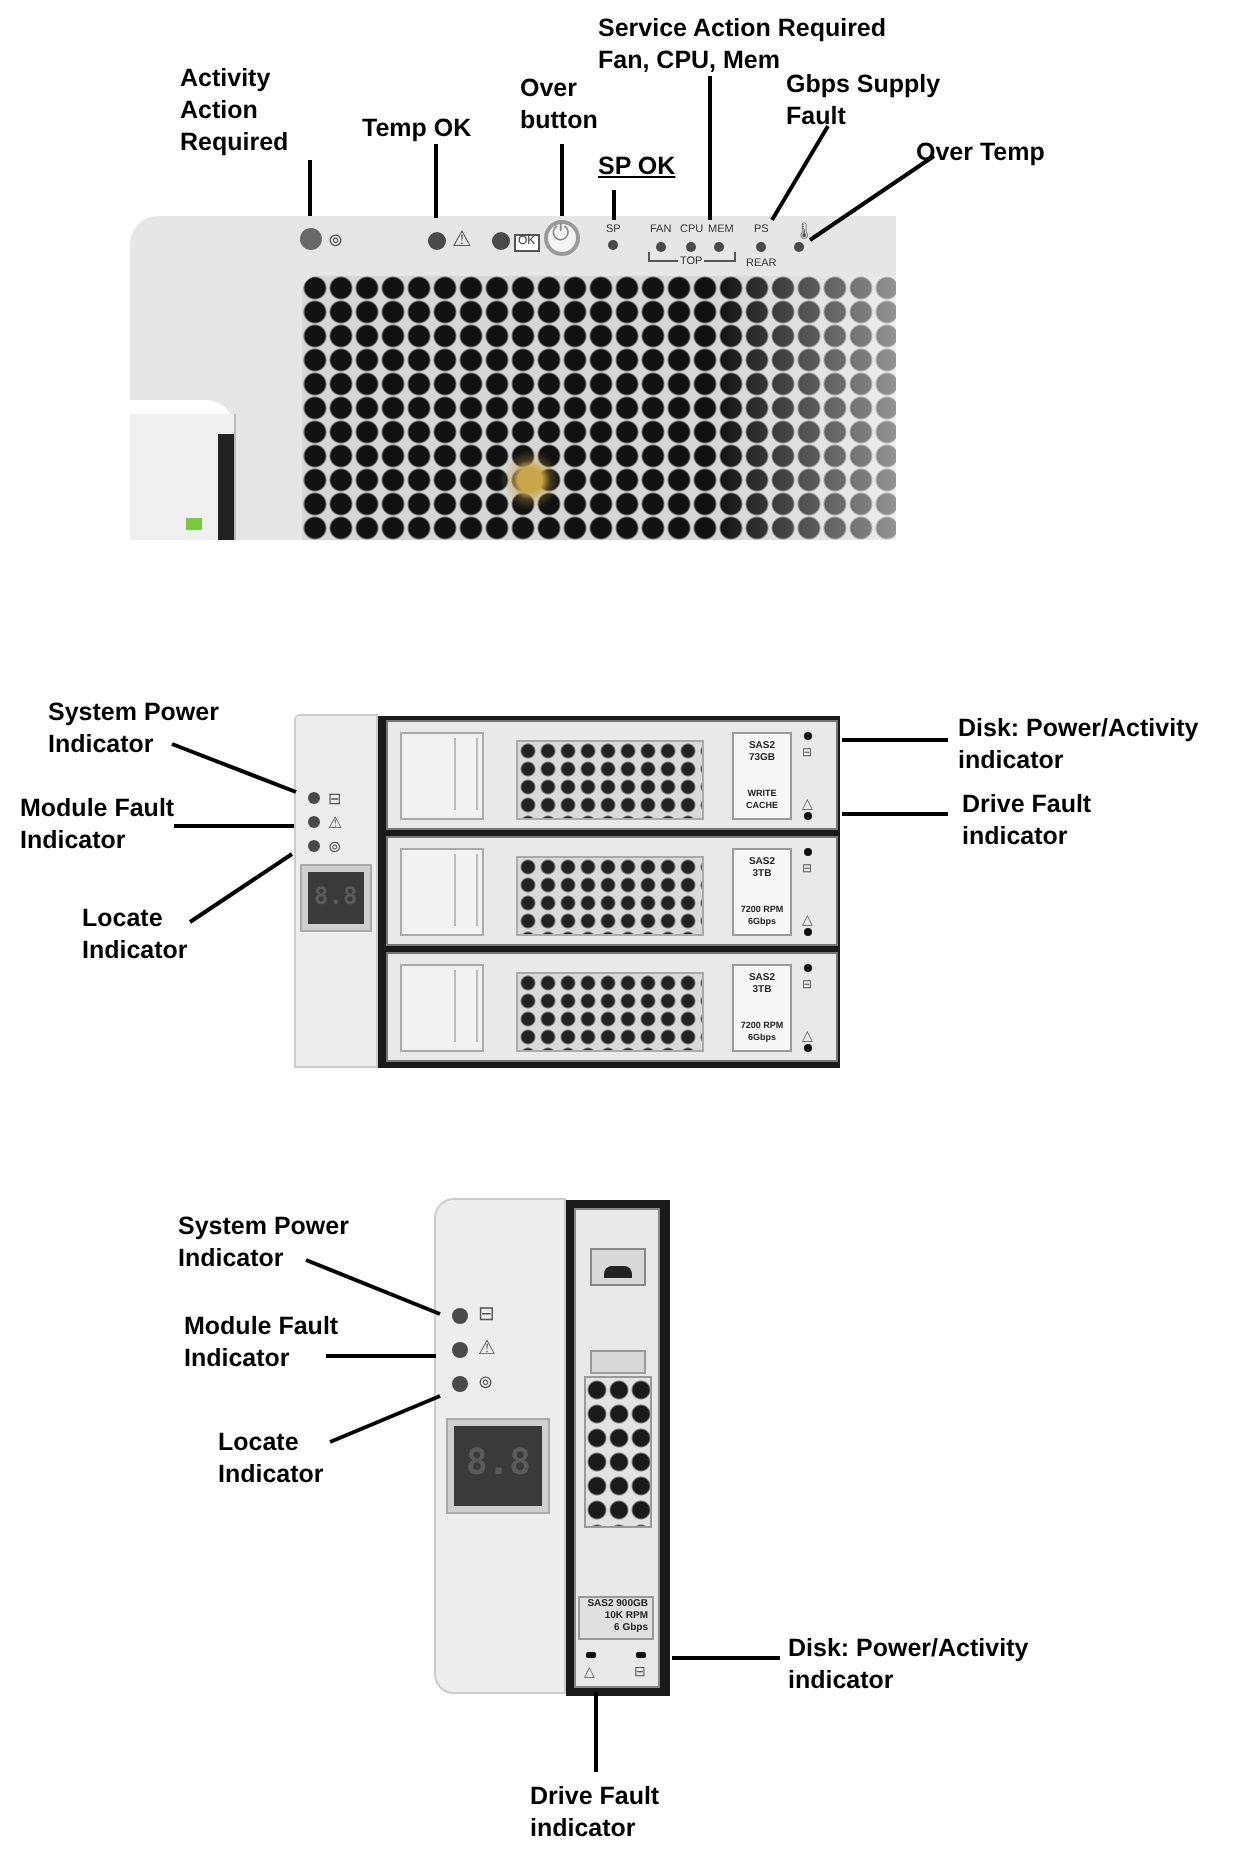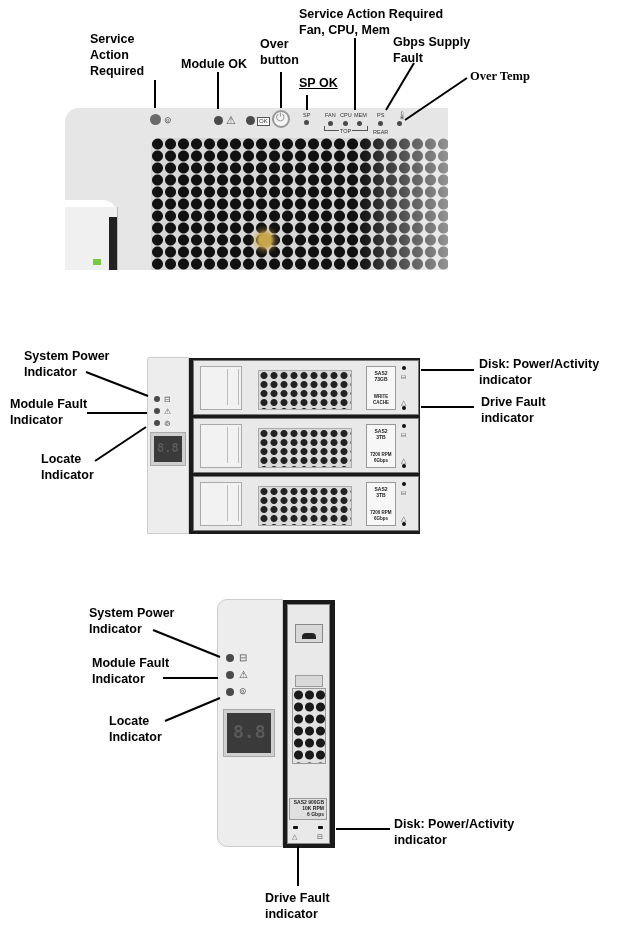--- a/index.html
+++ b/index.html
@@ -86,32 +86,32 @@
   <div style="position:absolute;left:324px;top:126px;width:42px;height:4px;border:1px solid #555;border-top:none;"></div>
   <div class="tiny" style="left:339px;top:128px;background:#e6e6e6;padding:0 1px;">TOP</div>
 
   <div class="tiny" style="left:377px;top:112px;">PS</div>
   <div class="led" style="left:378px;top:121px;width:5px;height:5px;"></div>
   <div class="tiny" style="left:373px;top:129px;">REAR</div>
 
   <div class="ico" style="left:397px;top:110px;font-size:8px;">🌡</div>
   <div class="led" style="left:397px;top:121px;width:5px;height:5px;"></div>
 
-  <div class="lbl" style="left:90px;top:31px;">Service
+  <div class="lbl" style="left:90px;top:31px;">Activity
 Action
 Required</div>
-  <div class="lbl" style="left:181px;top:56px;">Module OK</div>
+  <div class="lbl" style="left:181px;top:56px;">Temp OK</div>
   <div class="lbl" style="left:260px;top:36px;">Over
 button</div>
   <div class="lbl" style="left:299px;top:75px;text-decoration:underline;">SP OK</div>
   <div class="lbl" style="left:299px;top:6px;">Service Action Required
 Fan, CPU, Mem</div>
   <div class="lbl" style="left:393px;top:34px;">Gbps Supply
 Fault</div>
-  <div class="lbl" style="left:470px;top:68px;font-family:Liberation Serif, serif;">Over Temp</div>
+  <div class="lbl" style="left:458px;top:68px;">Over Temp</div>
 
   <div class="ldr" style="left:154px;top:80px;width:2px;height:28px;"></div>
   <div class="ldr" style="left:217px;top:72px;width:2px;height:37px;"></div>
   <div class="ldr" style="left:280px;top:72px;width:2px;height:36px;"></div>
   <div class="ldr" style="left:306px;top:95px;width:2px;height:15px;"></div>
   <div class="ldr" style="left:354px;top:38px;width:2px;height:72px;"></div>
 </div>
 
 <div>
   <div class="p2-mod"></div>

